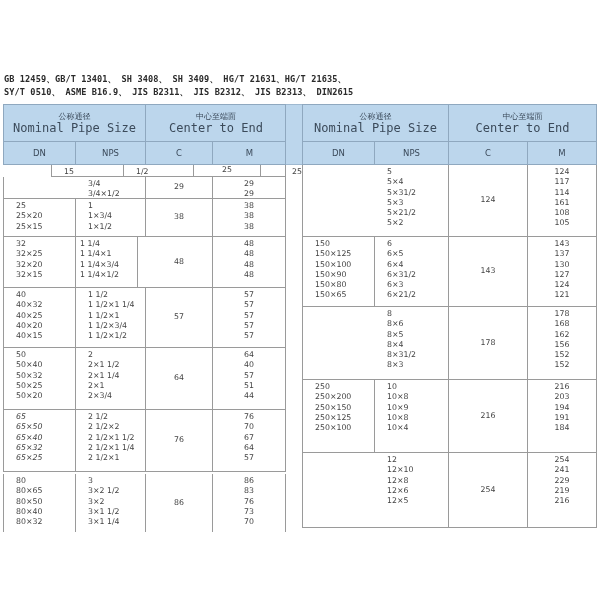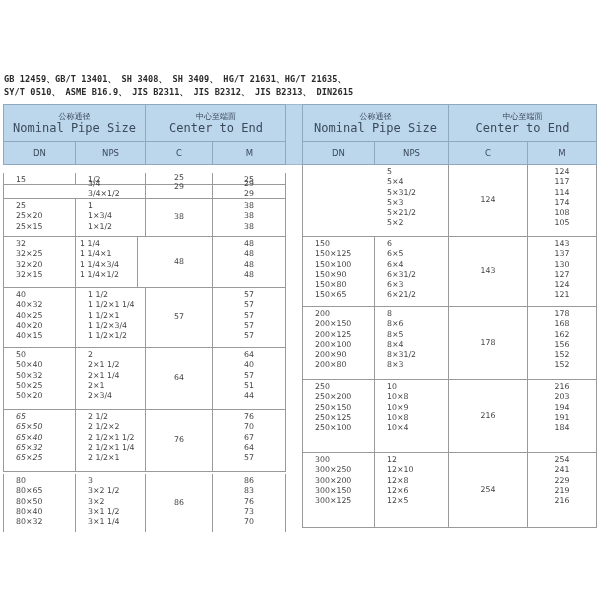--- a/index.html
+++ b/index.html
@@ -69,21 +69,21 @@
     <div class="grp" style="left:142px;width:140px;border-right:none;">
       <div class="cn">中心至端面</div>
       <div class="en">Center to End</div>
     </div>
     <div class="sub" style="left:0;width:72px;">DN</div>
     <div class="sub" style="left:72px;width:70px;">NPS</div>
     <div class="sub" style="left:142px;width:67px;">C</div>
     <div class="sub" style="left:209px;width:73px;border-right:none;">M</div>
   </div>
   <div class="body" id="left-body">
-      <div class="grp-row" style="top: 8px; height: 12px;">
+      <div class="grp-row" style="top: 0px; height: 12px; margin-left: 48px;">
         <div class="cell dn" style="left: 0px; width: 72px;">
           <div class="lines">
             <div class="line">15</div>
           </div>
         </div>
         <div class="cell nps" style="left: 72px; width: 70px;">
           <div class="lines">
             <div class="line">1/2</div>
           </div>
         </div>
@@ -327,21 +327,21 @@
           </div>
         </div>
         <div class="cell c" style="left: 146px; width: 79px;">
           <span>124</span>
         </div>
         <div class="cell m last" style="left: 225px; width: 68px;">
           <div class="lines">
             <div class="line">124</div>
             <div class="line">117</div>
             <div class="line">114</div>
-            <div class="line">174</div>
+            <div class="line">161</div>
             <div class="line">108</div>
             <div class="line">105</div>
           </div>
         </div>
       </div>
       <div class="grp-row" style="top: 72px; height: 70px;">
         <div class="cell dn" style="left: 0px; width: 72px;">
           <div class="lines">
             <div class="line">150</div>
             <div class="line">150×125</div>
@@ -369,30 +369,20 @@
             <div class="line">143</div>
             <div class="line">137</div>
             <div class="line">130</div>
             <div class="line">127</div>
             <div class="line">124</div>
             <div class="line">121</div>
           </div>
         </div>
       </div>
       <div class="grp-row" style="top: 142px; height: 73px;">
-        <div class="cell dn" style="left: 0px; width: 72px;">
-          <div class="lines">
-            <div class="line">200</div>
-            <div class="line">200×150</div>
-            <div class="line">200×125</div>
-            <div class="line">200×100</div>
-            <div class="line">200×90</div>
-            <div class="line">200×80</div>
-          </div>
-        </div>
         <div class="cell nps" style="left: 72px; width: 74px;">
           <div class="lines">
             <div class="line">8</div>
             <div class="line">8×6</div>
             <div class="line">8×5</div>
             <div class="line">8×4</div>
             <div class="line">8×31/2</div>
             <div class="line">8×3</div>
           </div>
         </div>
@@ -436,29 +426,20 @@
           <div class="lines">
             <div class="line">216</div>
             <div class="line">203</div>
             <div class="line">194</div>
             <div class="line">191</div>
             <div class="line">184</div>
           </div>
         </div>
       </div>
       <div class="grp-row" style="top: 288px; height: 75px;">
-        <div class="cell dn" style="left: 0px; width: 72px;">
-          <div class="lines">
-            <div class="line">300</div>
-            <div class="line">300×250</div>
-            <div class="line">300×200</div>
-            <div class="line">300×150</div>
-            <div class="line">300×125</div>
-          </div>
-        </div>
         <div class="cell nps" style="left: 72px; width: 74px;">
           <div class="lines">
             <div class="line">12</div>
             <div class="line">12×10</div>
             <div class="line">12×8</div>
             <div class="line">12×6</div>
             <div class="line">12×5</div>
           </div>
         </div>
         <div class="cell c" style="left: 146px; width: 79px;">

